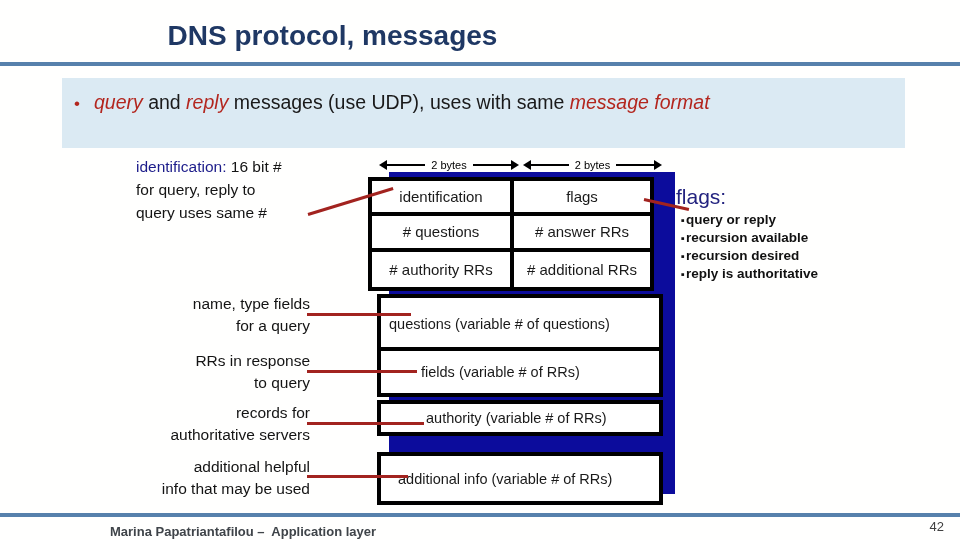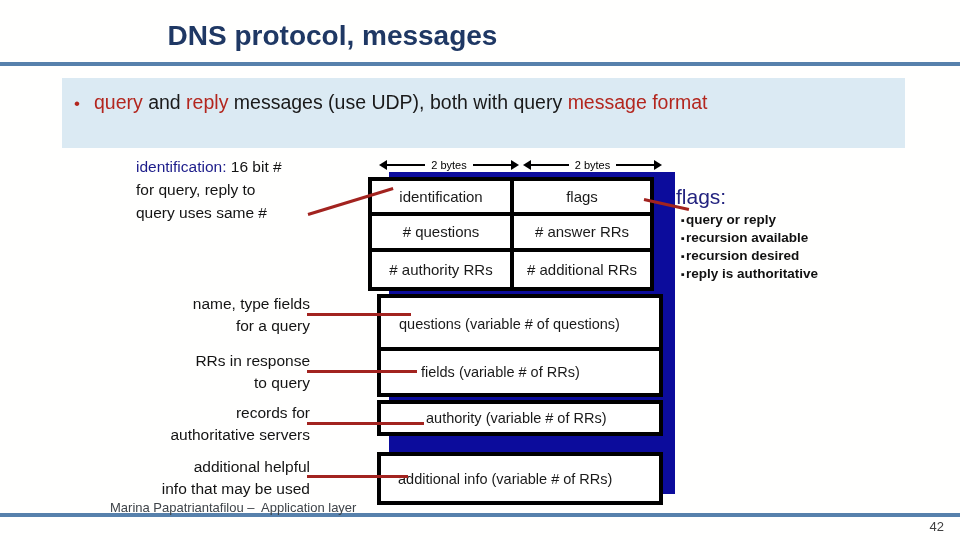--- a/index.html
+++ b/index.html
@@ -16,21 +16,21 @@
   
   .banner{
     position:absolute;left:62px;top:78px;width:843px;height:70px;
     background:var(--banner-bg);
   }
   .banner-line{
     position:absolute;left:12px;top:13px;width:820px;
     font-size:19.5px;color:#1a1a1a;
   }
   .banner-line .marker{color:var(--red-text);margin-right:14px;font-size:17px;}
-  .em{color:var(--red-text);}
+  .em{color:var(--red-text);font-style:italic;}
   
   .ann1{
     position:absolute;left:136px;top:155px;width:210px;
     font-size:15.5px;line-height:23px;color:#141414;
   }
   .ann1 .term{color:var(--navy-term);}
   .ann{
     position:absolute;left:90px;width:220px;text-align:right;
     font-size:15.5px;line-height:22px;color:#141414;
   }
@@ -66,36 +66,36 @@
   .flags-title{
     position:absolute;left:676px;top:185px;
     font-size:21px;color:var(--flags-navy);z-index:7;
   }
   .flags-list{position:absolute;left:681px;top:211px;width:200px;}
   .flag-item{font-size:13.5px;font-weight:bold;color:#111;line-height:18px;white-space:nowrap;}
   .flag-item .fb{margin-right:1px;font-size:11px;}
   
   .footer-rule{position:absolute;left:0;top:513px;width:960px;height:4px;background:var(--rule-blue);}
   .footer-author{
-    position:absolute;left:110px;top:500px;font-size:13px;font-weight:normal;
+    position:absolute;left:110px;top:524px;font-size:13px;font-weight:bold;
     color:var(--footer-text);white-space:pre;
   }
   .page-num{position:absolute;right:16px;top:519px;font-size:13px;color:#404040;}
 </style>
 </head>
 <body>
 
 <div class="slide">
 
   <div class="slide-title">DNS protocol, messages</div>
   <div class="title-rule"></div>
 
   <div class="banner">
     <div class="banner-line">
-      <span class="marker">•</span><span class="em">query</span><span> and </span><span class="em">reply</span><span> messages (use UDP), both with query </span><span class="em">message format</span>
+      <span class="marker">•</span><span class="em">query</span><span> and </span><span class="em">reply</span><span> messages (use UDP), uses with same </span><span class="em">message format</span>
     </div>
   </div>
 
   <div class="ann1">
     <div><span class="term">identification:</span><span> 16 bit #</span></div>
     <div>for query, reply to</div>
     <div>query uses same #</div>
   </div>
 
   <div class="ann" style="top:293px;">
@@ -134,21 +134,21 @@
 
   <div class="msg-grid">
     <div class="cell bR bB">identification</div>
     <div class="cell bB">flags</div>
     <div class="cell bR bB"># questions</div>
     <div class="cell bB"># answer RRs</div>
     <div class="cell bR"># authority RRs</div>
     <div class="cell"># additional RRs</div>
   </div>
 
-  <div class="msg-sec" style="top:294px;height:60px;padding-left:18px;">questions (variable # of questions)</div>
+  <div class="msg-sec" style="top:294px;height:60px;padding-left:8px;">questions (variable # of questions)</div>
   <div class="msg-sec" style="top:347px;height:50px;padding-left:40px;">fields (variable # of RRs)</div>
   <div class="msg-sec" style="top:400px;height:36px;padding-left:45px;">authority (variable # of RRs)</div>
   <div class="msg-sec" style="top:452px;height:53px;padding-left:17px;">additional info (variable # of RRs)</div>
 
   <div class="conn rot" style="left:308px;top:213px;width:89px;transform:rotate(-17deg);"></div>
   <div class="conn rot" style="left:644px;top:198px;width:46px;transform:rotate(12.5deg);"></div>
   <div class="conn" style="left:307px;top:313px;width:104px;"></div>
   <div class="conn" style="left:307px;top:370px;width:110px;"></div>
   <div class="conn" style="left:307px;top:422px;width:117px;"></div>
   <div class="conn" style="left:307px;top:475px;width:101px;"></div>

